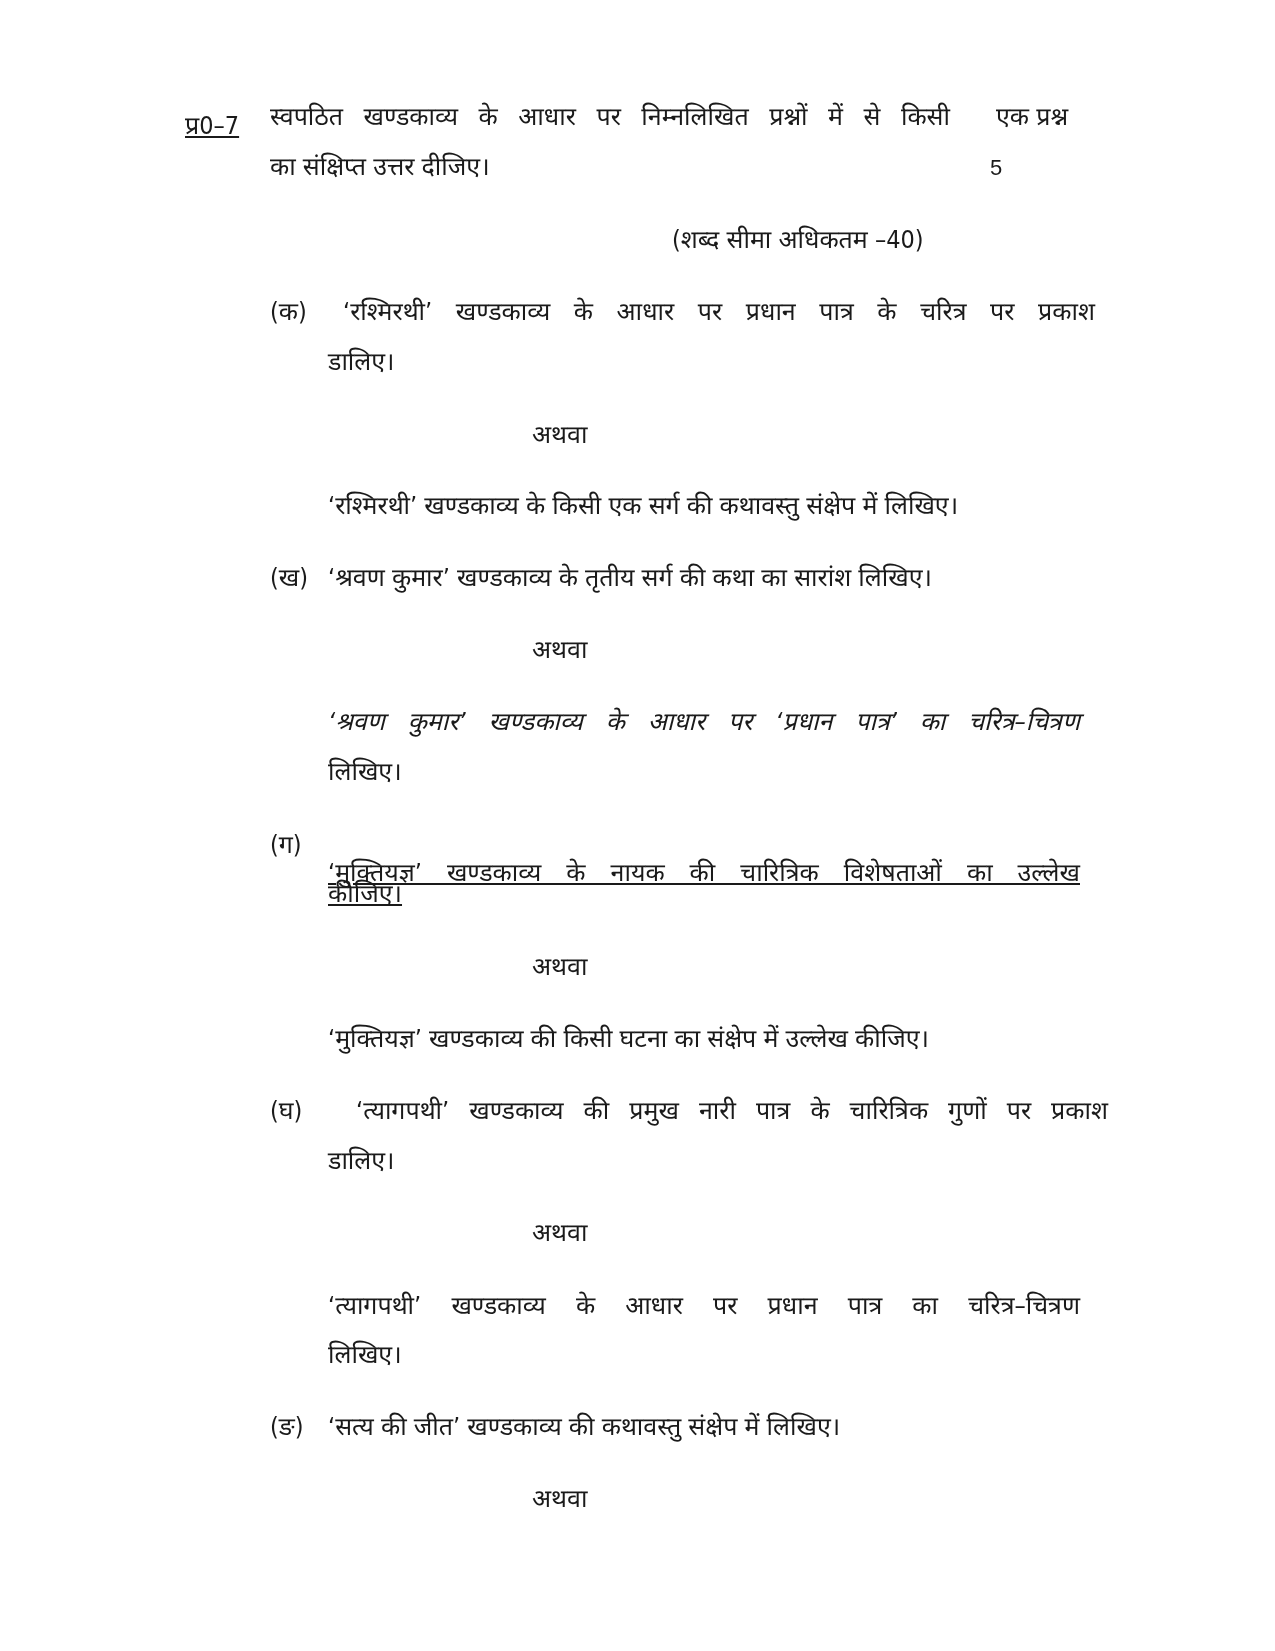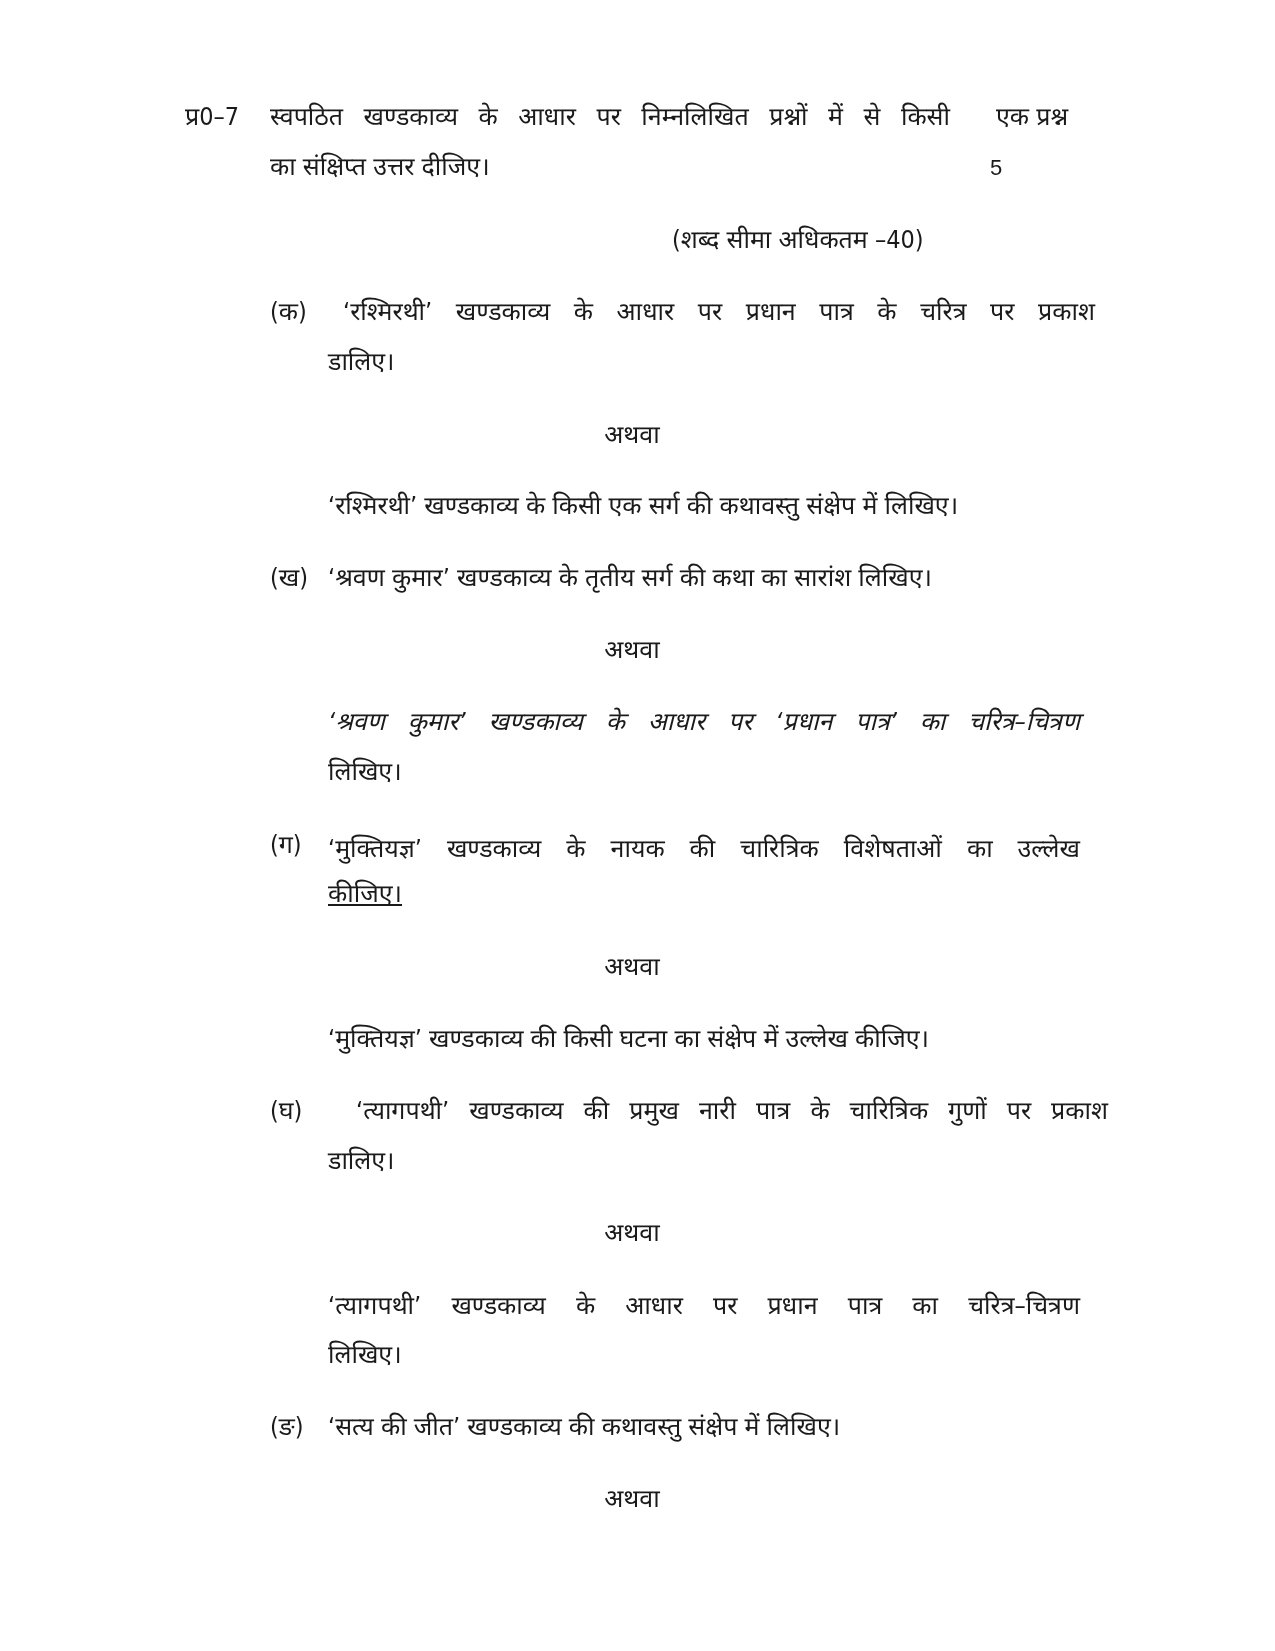--- a/index.html
+++ b/index.html
@@ -9,47 +9,47 @@
     color: #1a1a1a;
   }
   .ln {
     position: absolute;
     font-size: 25px;
     line-height: 34px;
     white-space: nowrap;
     transform: translateY(-17px);
   }
   .just { text-align: justify; text-align-last: justify; white-space: normal; }
-  .center { text-align: center; }
+  .center { text-align: left; }
   .num { font-family: "Liberation Sans", sans-serif; font-size: 22px; }
 </style>
 </head>
 <body>
 
-<div class="ln" style="left:185px; top:117px;">प्र0–7</div>
+<div class="ln" style="left:185px; top:126px;text-decoration:underline;">प्र0–7</div>
 <div class="ln just" style="left:270px; top:117px; width:680px;">स्वपठित खण्डकाव्य के आधार पर निम्नलिखित प्रश्नों में से किसी</div>
 <div class="ln" style="left:988px; top:117px;margin-left:8px;">एक प्रश्न</div>
 <div class="ln" style="left:270px; top:167px;">का संक्षिप्त उत्तर दीजिए।</div>
 <div class="ln num" style="left:990px; top:168px;">5</div>
 <div class="ln" style="left:672px; top:240px;">(शब्द सीमा अधिकतम –40)</div>
 
 <div class="ln" style="left:270px; top:312px;">(क)</div>
 <div class="ln just" style="left:328px; top:312px; width:752px;margin-left:15px;">‘रश्मिरथी’ खण्डकाव्य के आधार पर प्रधान पात्र के चरित्र पर प्रकाश</div>
 <div class="ln" style="left:328px; top:362px;">डालिए।</div>
 <div class="ln center" style="left:532px; top:435px; width:200px;">अथवा</div>
 <div class="ln" style="left:328px; top:506px;text-align:right;">‘रश्मिरथी’ खण्डकाव्य के किसी एक सर्ग की कथावस्तु संक्षेप में लिखिए।</div>
 
 <div class="ln" style="left:270px; top:578px;">(ख)</div>
 <div class="ln" style="left:328px; top:578px;">‘श्रवण कुमार’ खण्डकाव्य के तृतीय सर्ग की कथा का सारांश लिखिए।</div>
 <div class="ln center" style="left:532px; top:650px; width:200px;">अथवा</div>
 <div class="ln just" style="left:328px; top:722px; width:752px;font-style:italic;">‘श्रवण कुमार’ खण्डकाव्य के आधार पर ‘प्रधान पात्र’ का चरित्र–चित्रण</div>
 <div class="ln" style="left:328px; top:772px;">लिखिए।</div>
 
 <div class="ln" style="left:270px; top:845px;">(ग)</div>
-<div class="ln just" style="left:328px; top:849px; width:752px;">‘मुक्तियज्ञ’ खण्डकाव्य के नायक की चारित्रिक विशेषताओं का उल्लेख</div>
+<div class="ln just" style="left:328px; top:873px; width:752px;text-decoration:underline;">‘मुक्तियज्ञ’ खण्डकाव्य के नायक की चारित्रिक विशेषताओं का उल्लेख</div>
 <div class="ln" style="left:328px; top:894px;text-decoration:underline;">कीजिए।</div>
 <div class="ln center" style="left:532px; top:967px; width:200px;">अथवा</div>
 <div class="ln" style="left:328px; top:1039px;">‘मुक्तियज्ञ’ खण्डकाव्य की किसी घटना का संक्षेप में उल्लेख कीजिए।</div>
 
 <div class="ln" style="left:270px; top:1111px;">(घ)</div>
 <div class="ln just" style="left:328px; top:1111px; width:752px;margin-left:28px;">‘त्यागपथी’ खण्डकाव्य की प्रमुख नारी पात्र के चारित्रिक गुणों पर प्रकाश</div>
 <div class="ln" style="left:328px; top:1161px;">डालिए।</div>
 <div class="ln center" style="left:532px; top:1233px; width:200px;">अथवा</div>
 <div class="ln just" style="left:328px; top:1306px; width:752px;">‘त्यागपथी’ खण्डकाव्य के आधार पर प्रधान पात्र का चरित्र–चित्रण</div>
 <div class="ln" style="left:328px; top:1355px;">लिखिए।</div>

